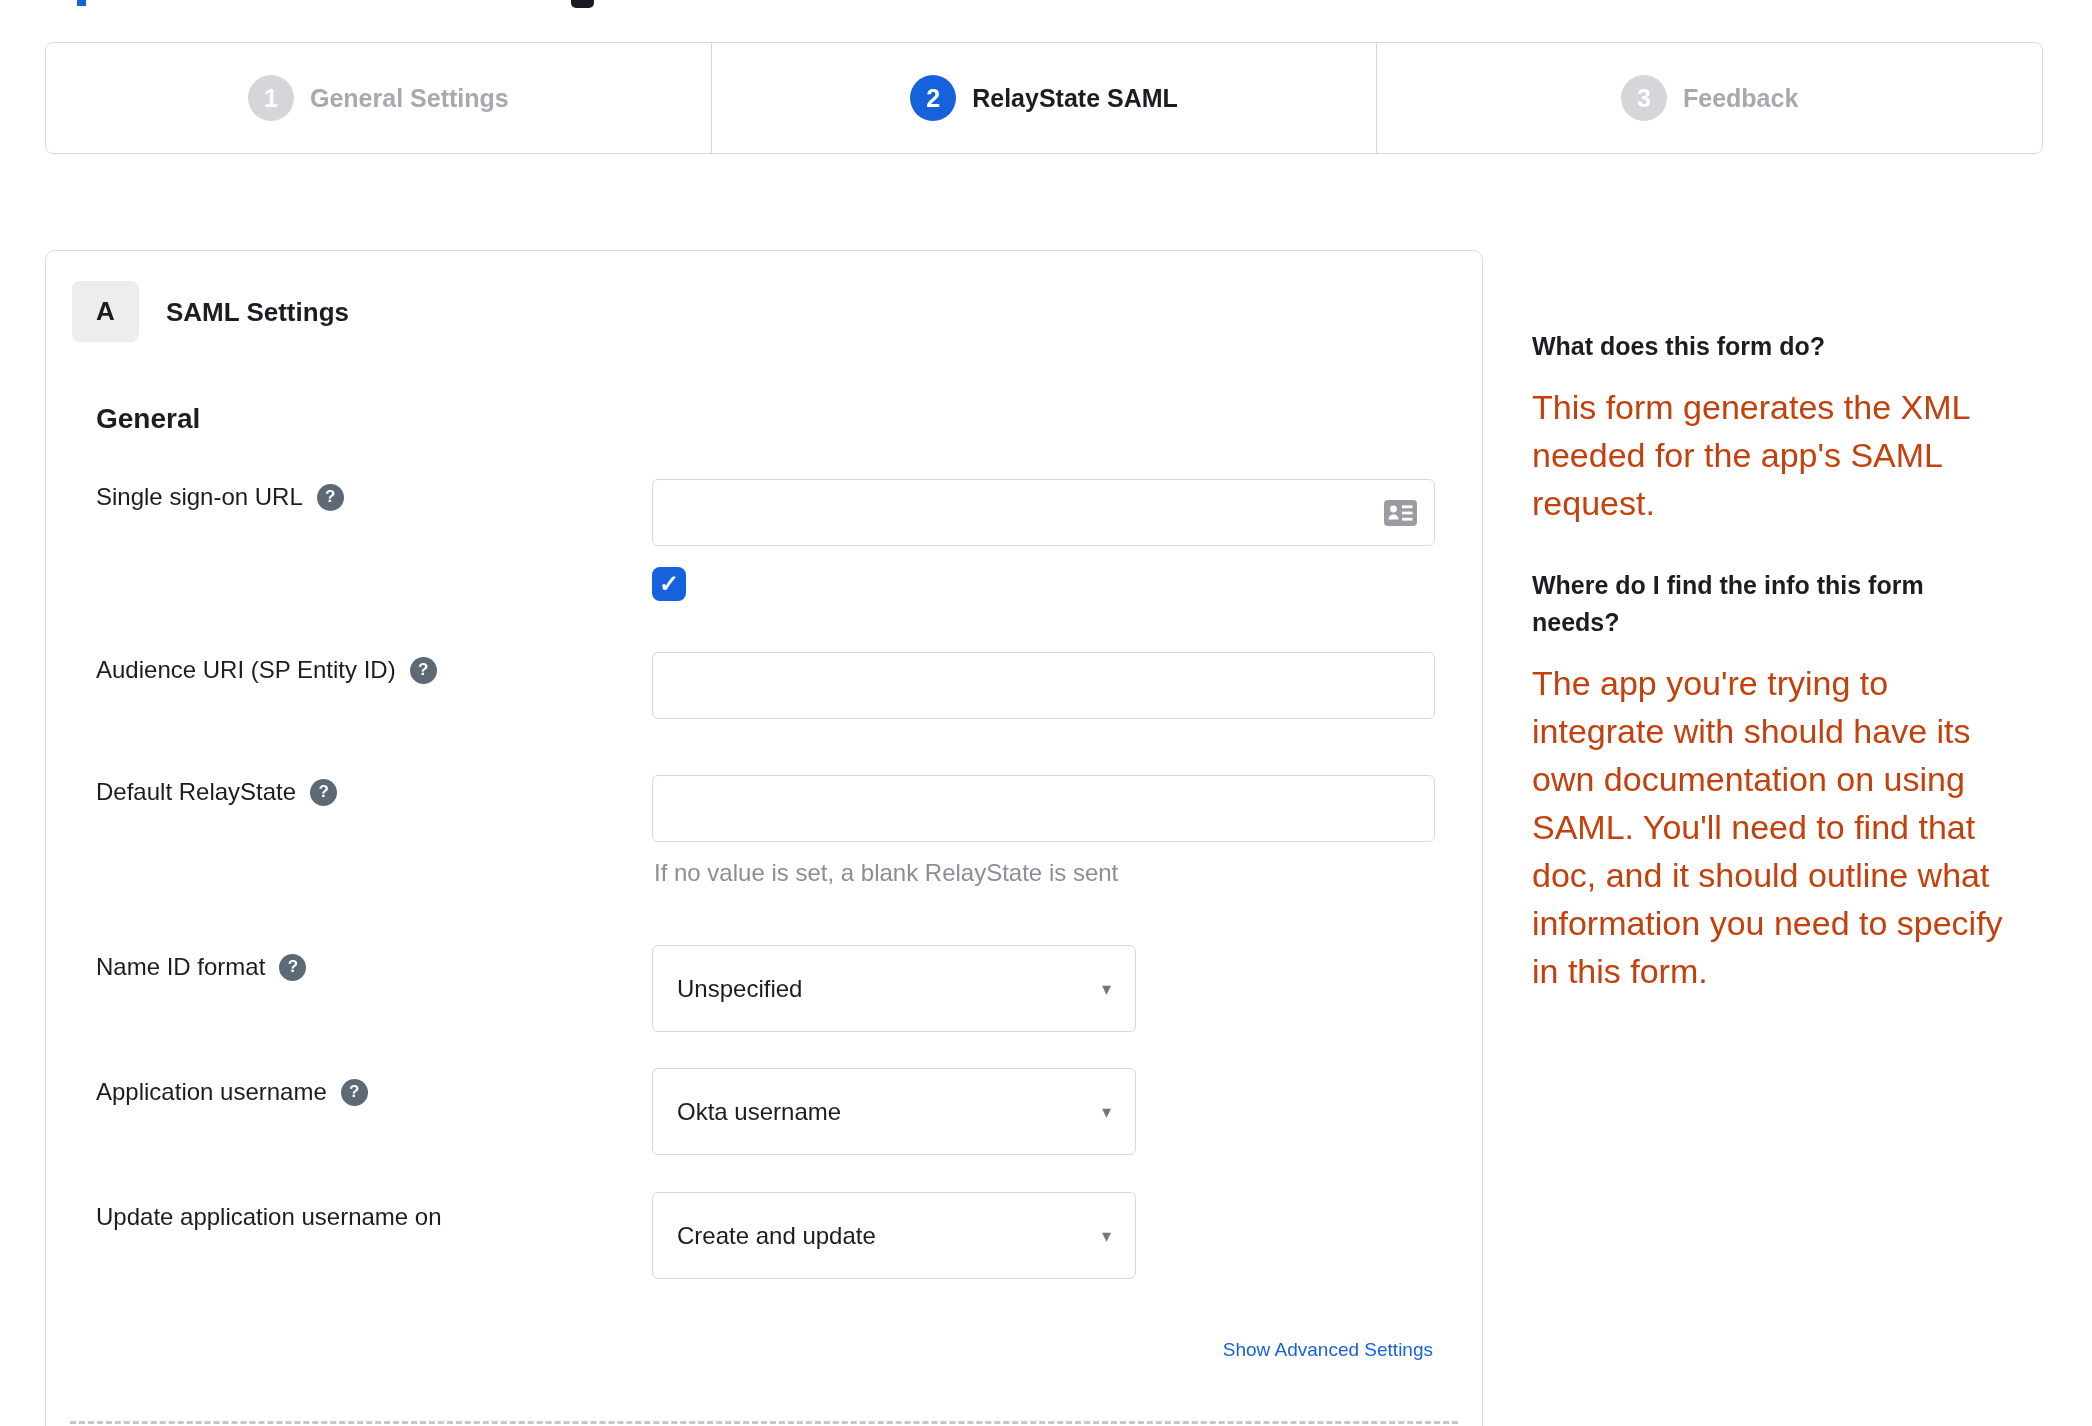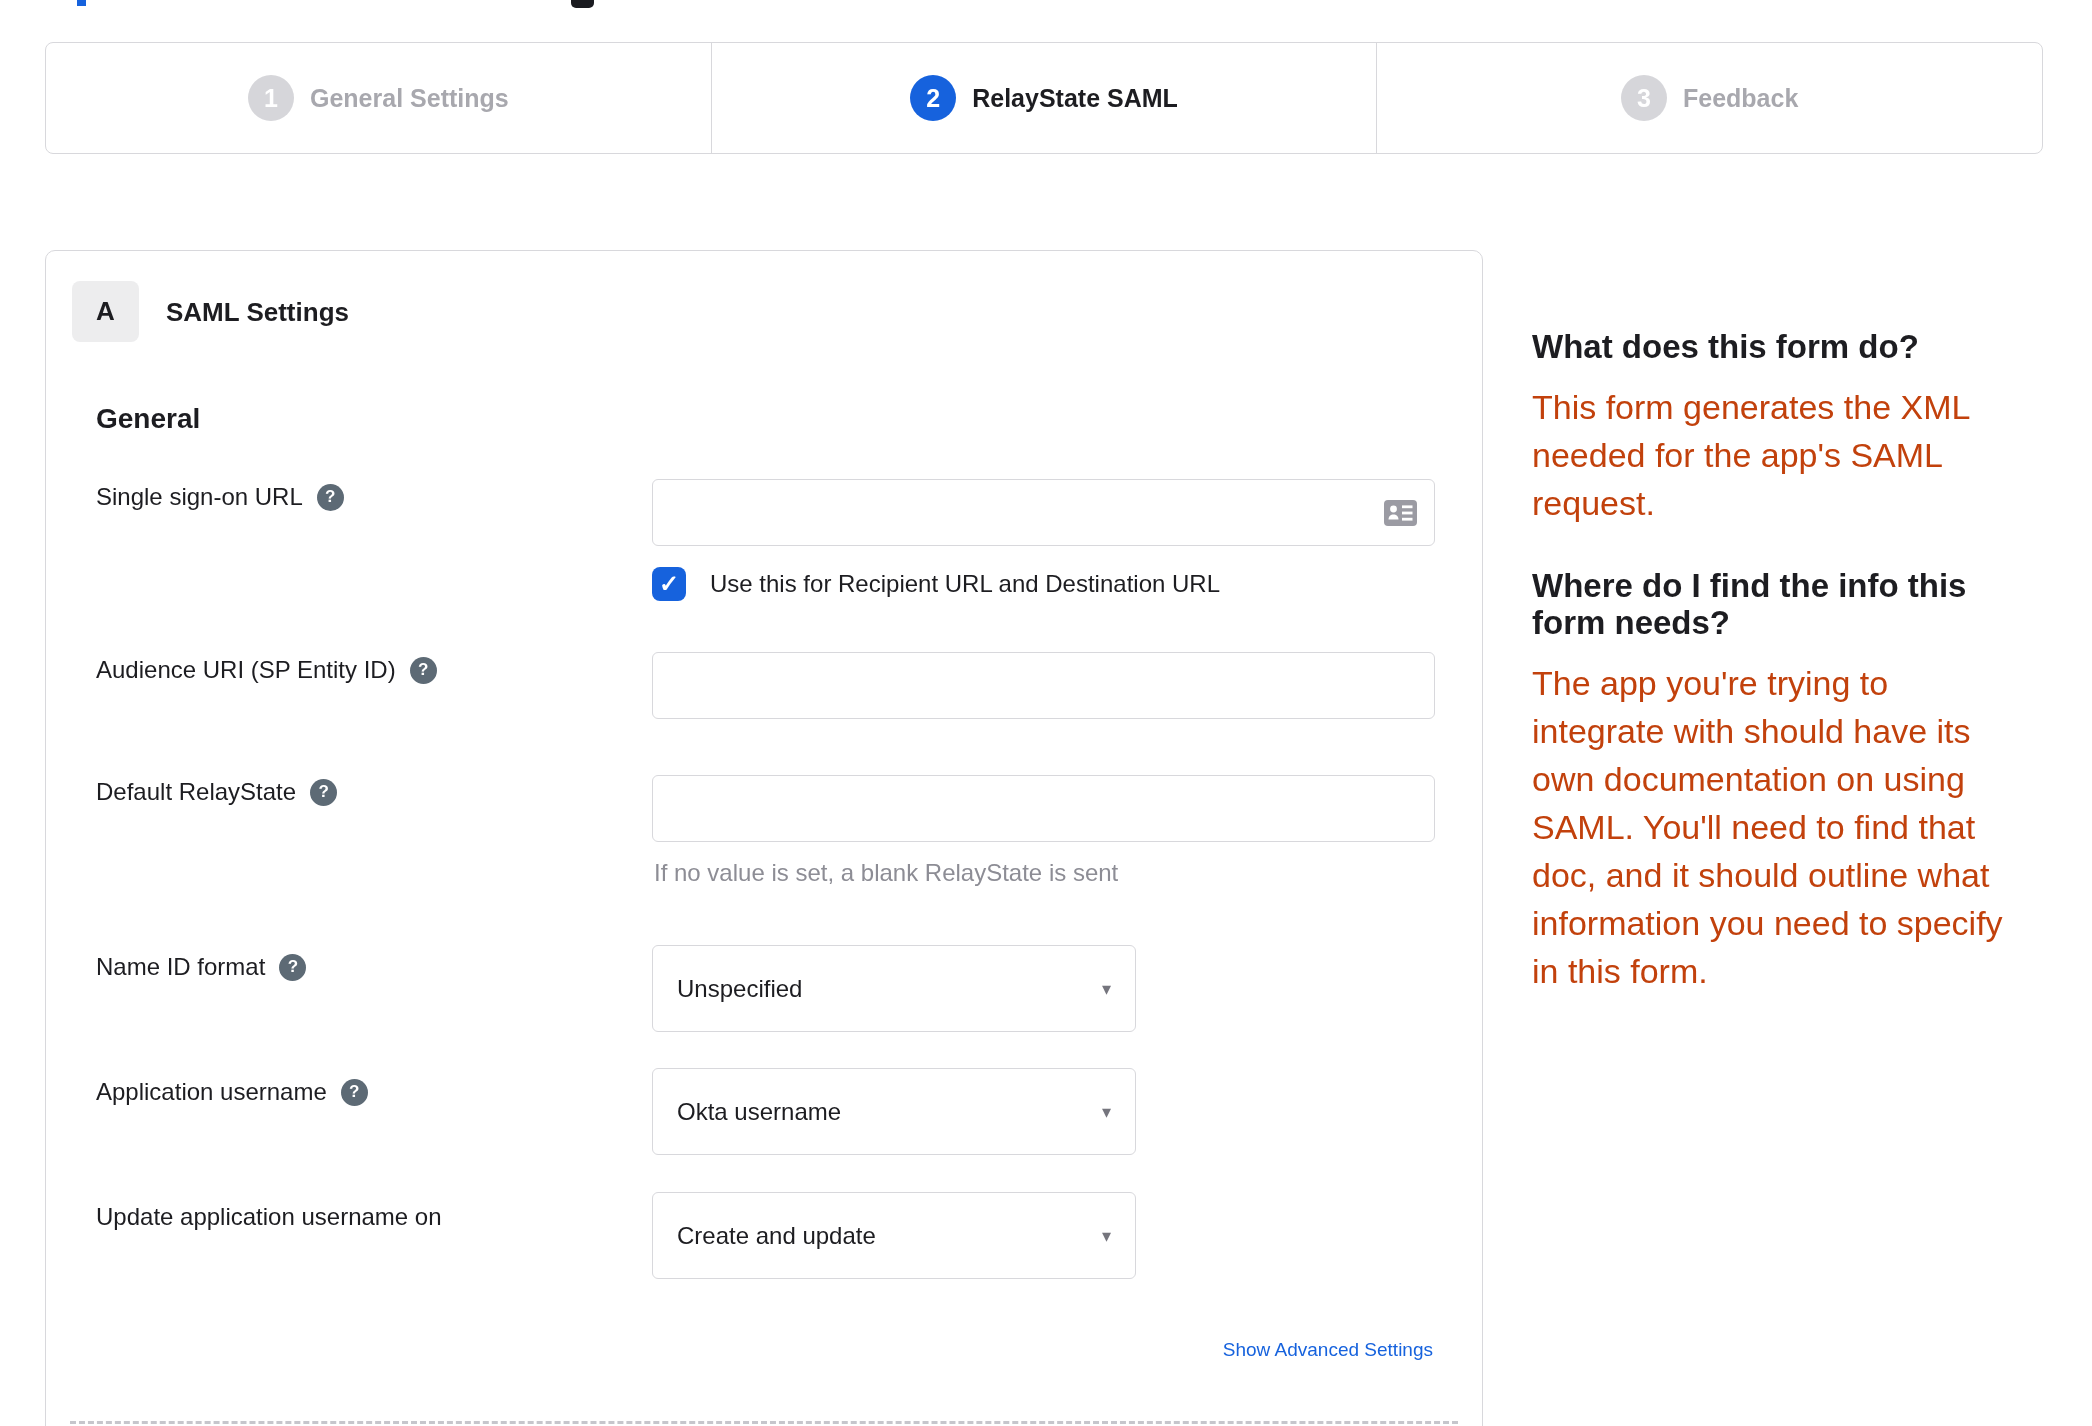--- a/index.html
+++ b/index.html
@@ -72,21 +72,21 @@
   .select .caret{ margin-left:auto; color:#75757d; font-size:18px; }
 
   .advanced-link{
     position:absolute; right:49px; top:1088px; font-size:19px; color:#1662dd;
     text-decoration:none; font-weight:500;
   }
   .section-divider{ position:absolute; left:24px; right:24px; top:1170px; border-top:3px dashed #c6c6cc; }
 
   
   .sidebar{ position:absolute; left:1532px; top:328px; width:492px; }
-  .sb-heading{ font-size:33px; font-weight:bold; line-height:37px; color:#1d1d21; width:460px; }
+  .sb-heading{ font-size:25px; font-weight:bold; line-height:37px; color:#1d1d21; width:460px; }
   .sb-body{ font-size:34px; line-height:48px; color:#c2410c; margin-top:18px; }
   .sb-block + .sb-block{ margin-top:40px; }
 </style>
 </head>
 <body>
 
 <div class="canvas">
 
   <div class="frag-blue"></div>
   <div class="frag-dark"></div>
@@ -124,21 +124,20 @@
           <path d="M4.5 19.5c0-3.2 2.2-5.1 5-5.1s5 1.9 5 5.1z" fill="#ffffff"></path>
           <rect x="18" y="5.4" width="10.5" height="2.8" fill="#ffffff"></rect>
           <rect x="18" y="11.6" width="10.5" height="2.8" fill="#ffffff"></rect>
           <rect x="18" y="17.8" width="10.5" height="2.8" fill="#ffffff"></rect>
         </svg>
       </span>
     </div>
 
     <div class="checkbox-row" style="top:316px;">
       <div class="checkbox">✓</div>
-      <div class="checkbox-label">Use this for Recipient URL and Destination URL</div>
     </div>
 
     <div class="field-label" style="top:405px;">
       <span>Audience URI (SP Entity ID)</span>
       <span class="help-icon">?</span>
     </div>
     <input class="text-input" type="text" style="top: 401px;" value="">
 
     <div class="field-label" style="top:527px;">
       <span>Default RelayState</span>

